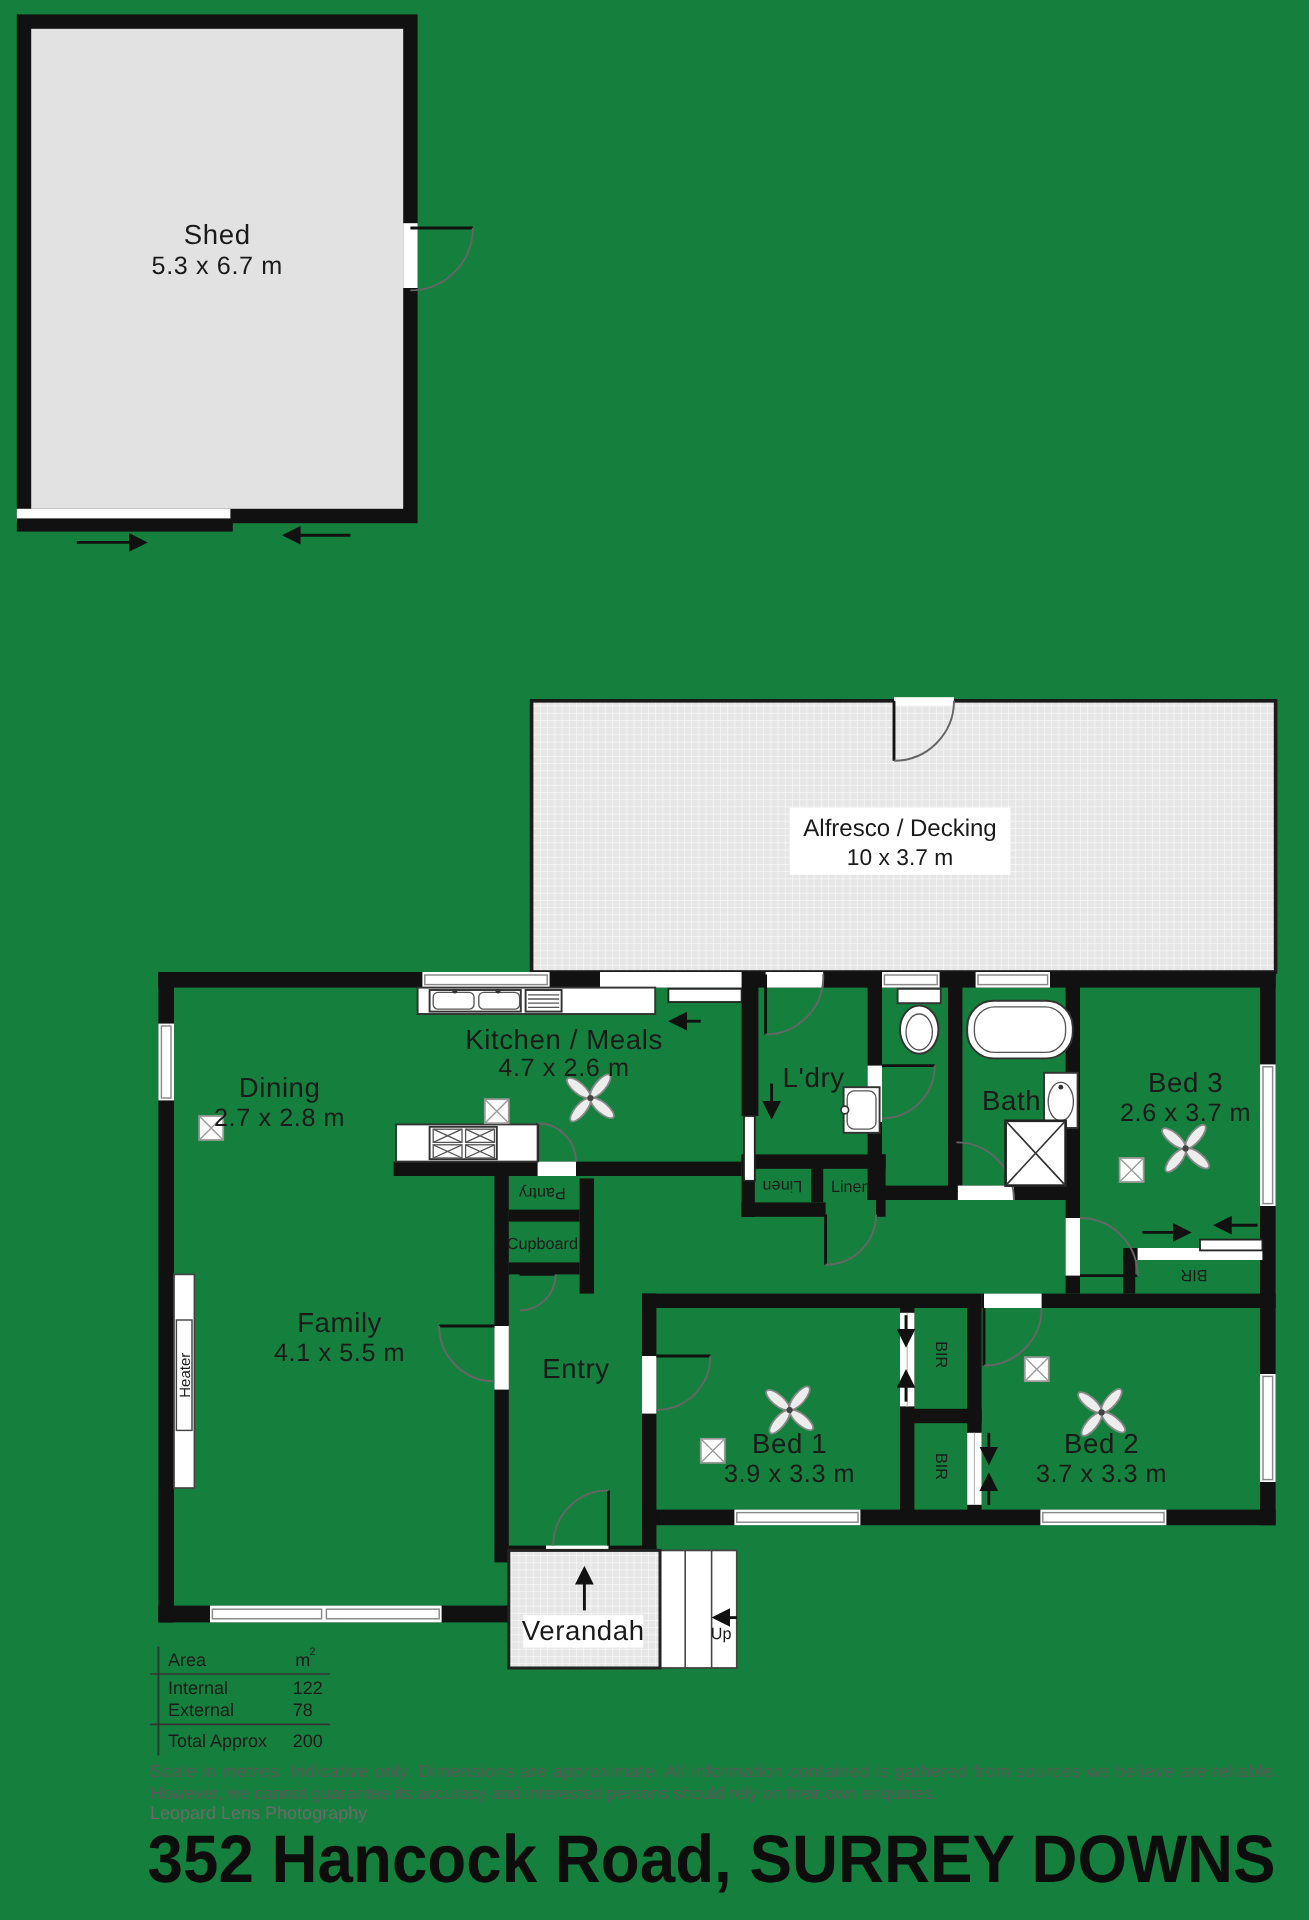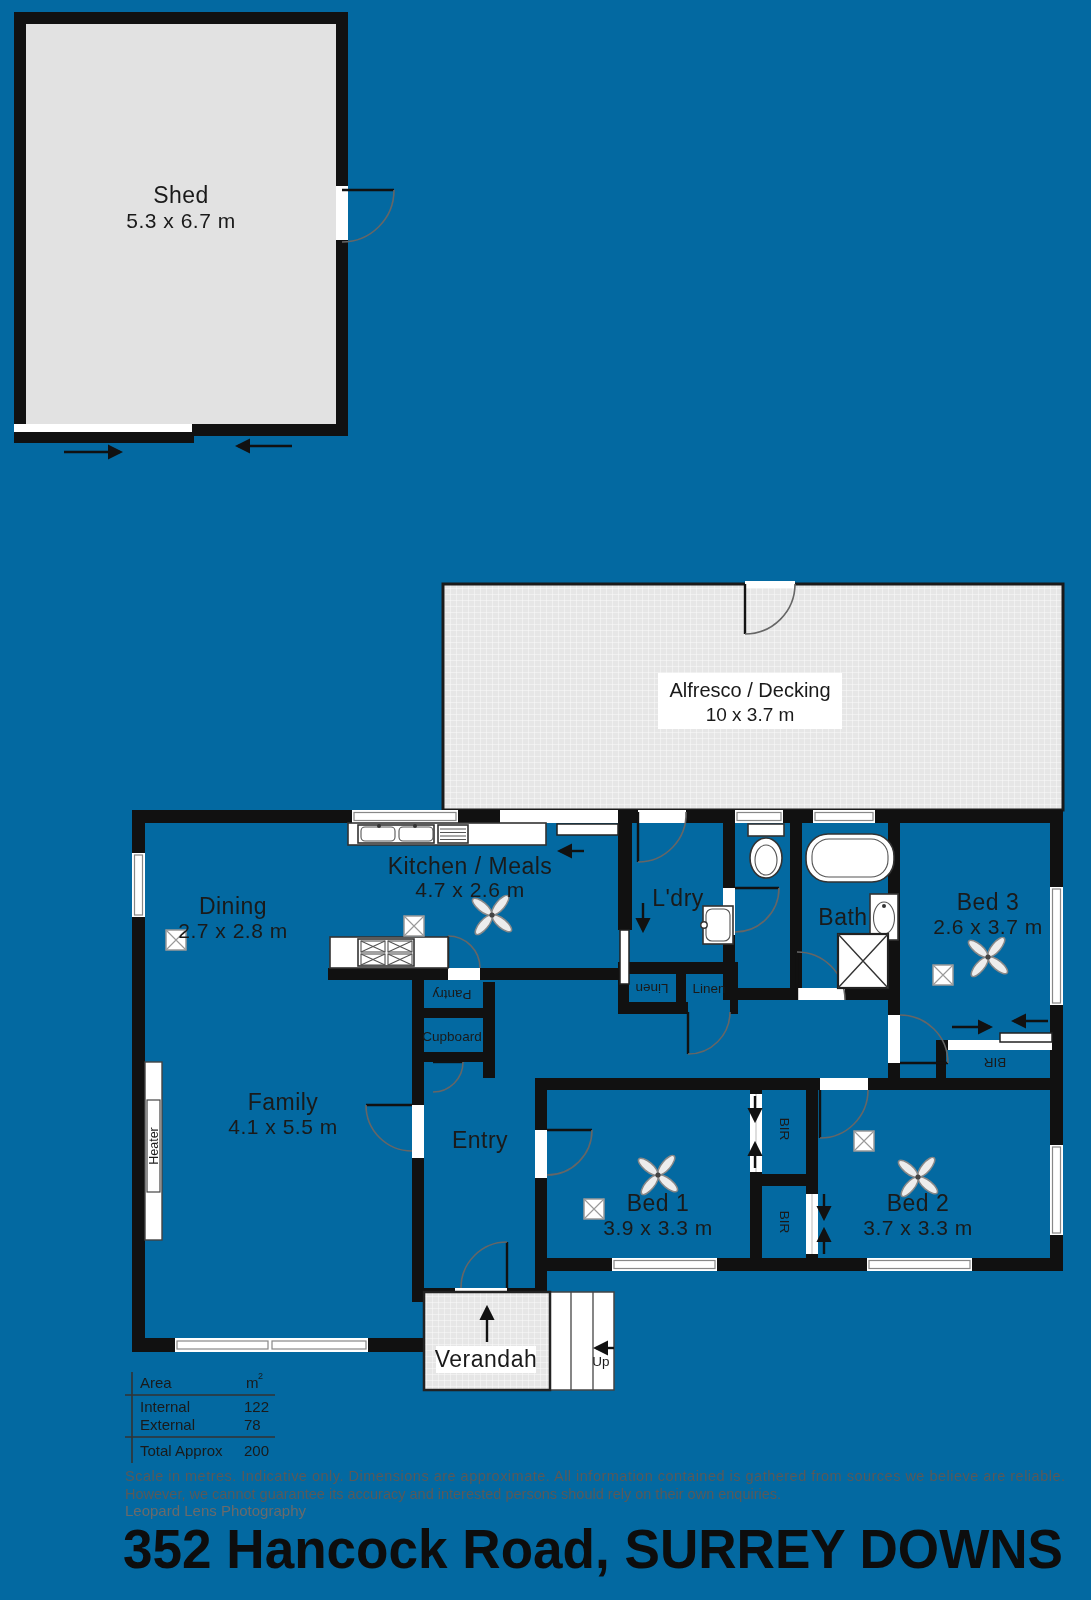--- a/index.html
+++ b/index.html
@@ -1,16 +1,16 @@
 <!DOCTYPE html>
 <html><head>
 <meta charset="utf-8">
 <style>
   html,body{margin:0;padding:0;background:#ffffff;}
-  .page{position:relative;width:1091px;height:1600px;background:#0369a1;overflow:hidden;}
+  .page{position:relative;width:1091px;height:1600px;background:#15803d;overflow:hidden;}
   svg{font-family:"Liberation Sans", sans-serif;}
   text{fill:#1a1a1a;}
   .room-name{font-size:23px;letter-spacing:0.5px;}
   .room-dims{font-size:21px;letter-spacing:0.5px;}
   .small-label{font-size:13.5px;}
   .tiny-label{font-size:12.5px;}
   .alf-name{font-size:20px;}
   .alf-dims{font-size:19px;}
   .tbl{font-size:15px;}
   .tbl-sup{font-size:9px;}

